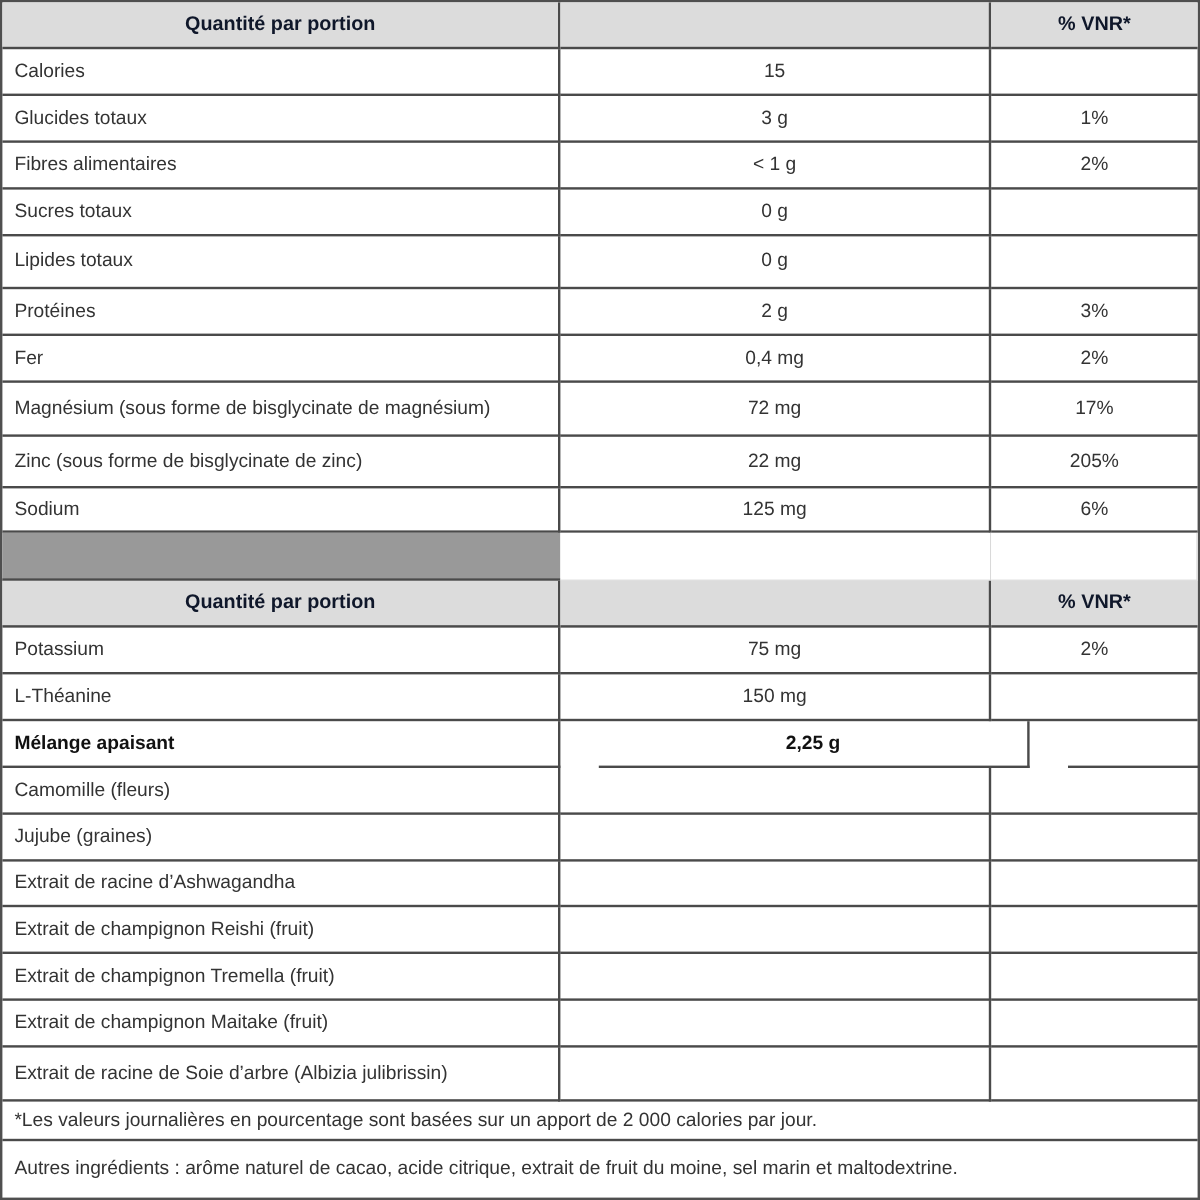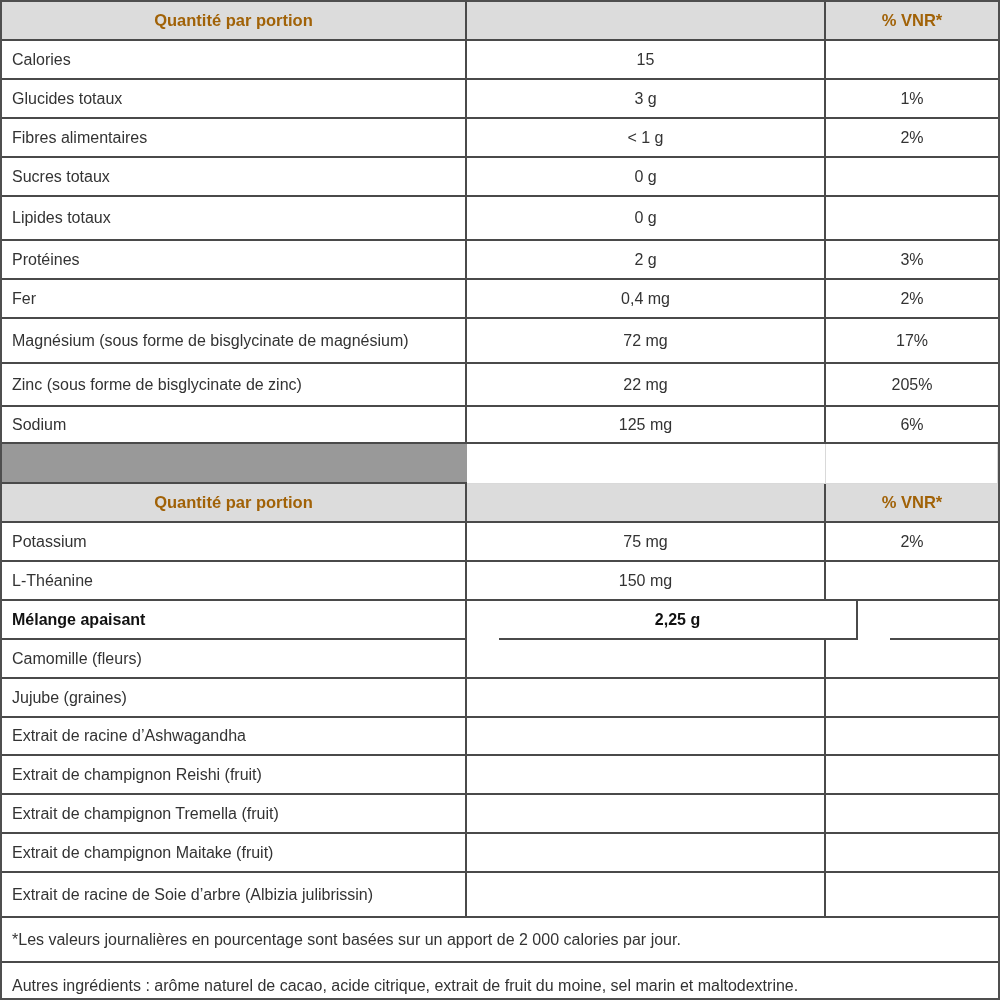--- a/index.html
+++ b/index.html
@@ -32,31 +32,31 @@
     overflow: hidden;
     white-space: nowrap;
   }
   .cell:last-child { border-right: none; text-align: right; }
   .label { justify-content: flex-start; padding-left: 10px; }
   .amount { justify-content: center; }
   .dv { justify-content: center; }
   .head .cell {
     background: #dcdcdc;
     font-weight: bold;
-    color: #a16207;
+    color: #0f172a;
     font-size: 16.5px;
   }
   .head .label { justify-content: center; padding-left: 0; }
   .bold .cell { font-weight: bold; color: #111111; }
   
   .band { height: 40px; }
   .band .cell { border-right: 1px solid #d9d9d9; border-bottom: 1px solid #d9d9d9; background: #ffffff; }
   .band .band-left { background: #999999; border-bottom: 2px solid #4a4a4a; border-right: none; }
   
-  .foot { display: block; box-sizing: border-box; height: 45px; }
+  .foot { display: block; box-sizing: border-box; height: 33px; }
   .foot .cell { border-right: none; height: 100%; }
   .foot-last { height: 46px; }
   .foot-last .cell { border-bottom: none; }
 </style>
 </head>
 <body>
 
 <div class="table">
 
   <div class="row head">

